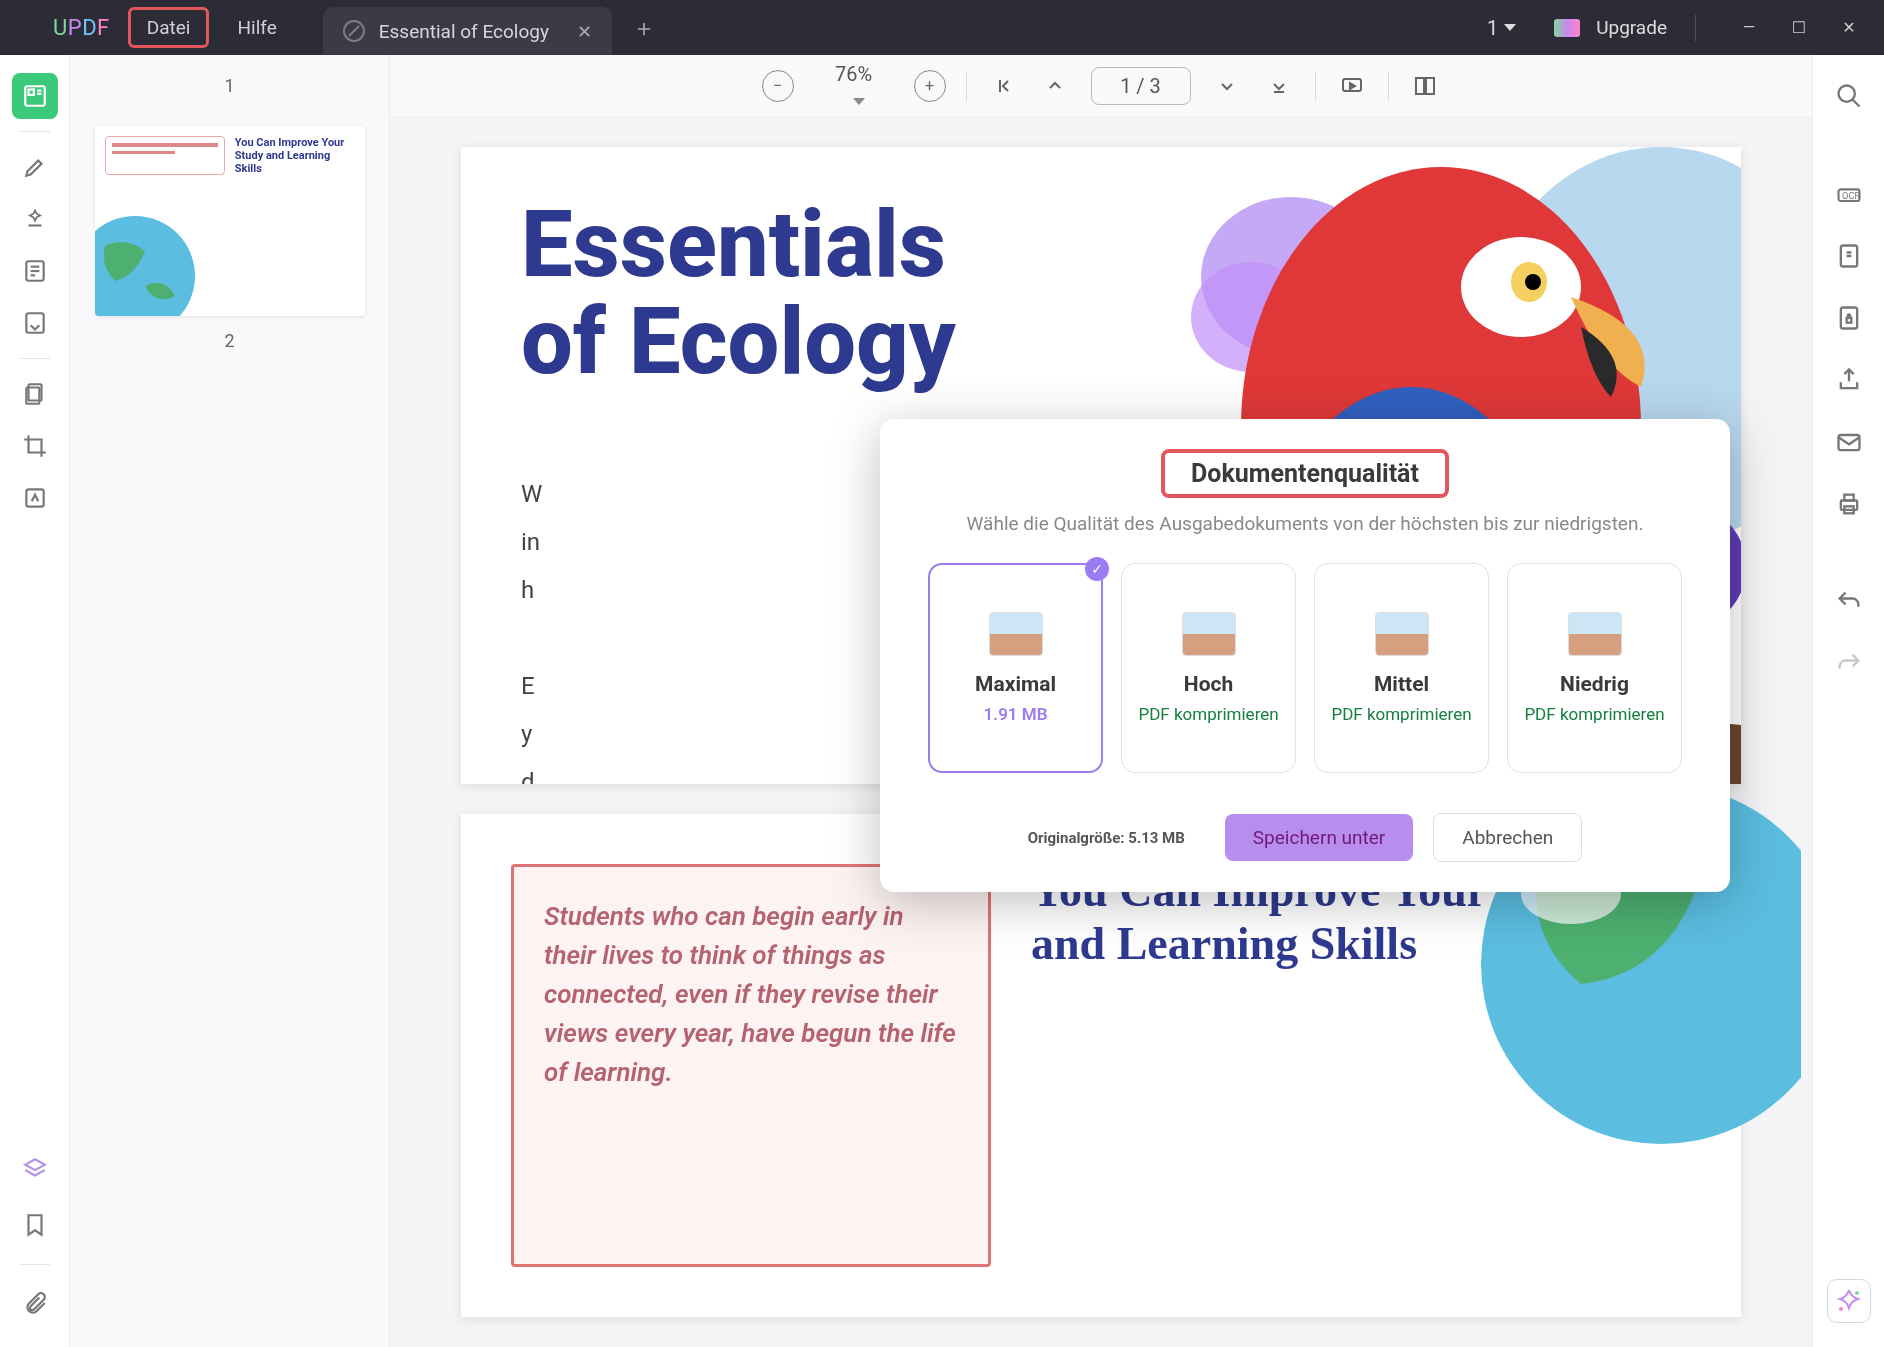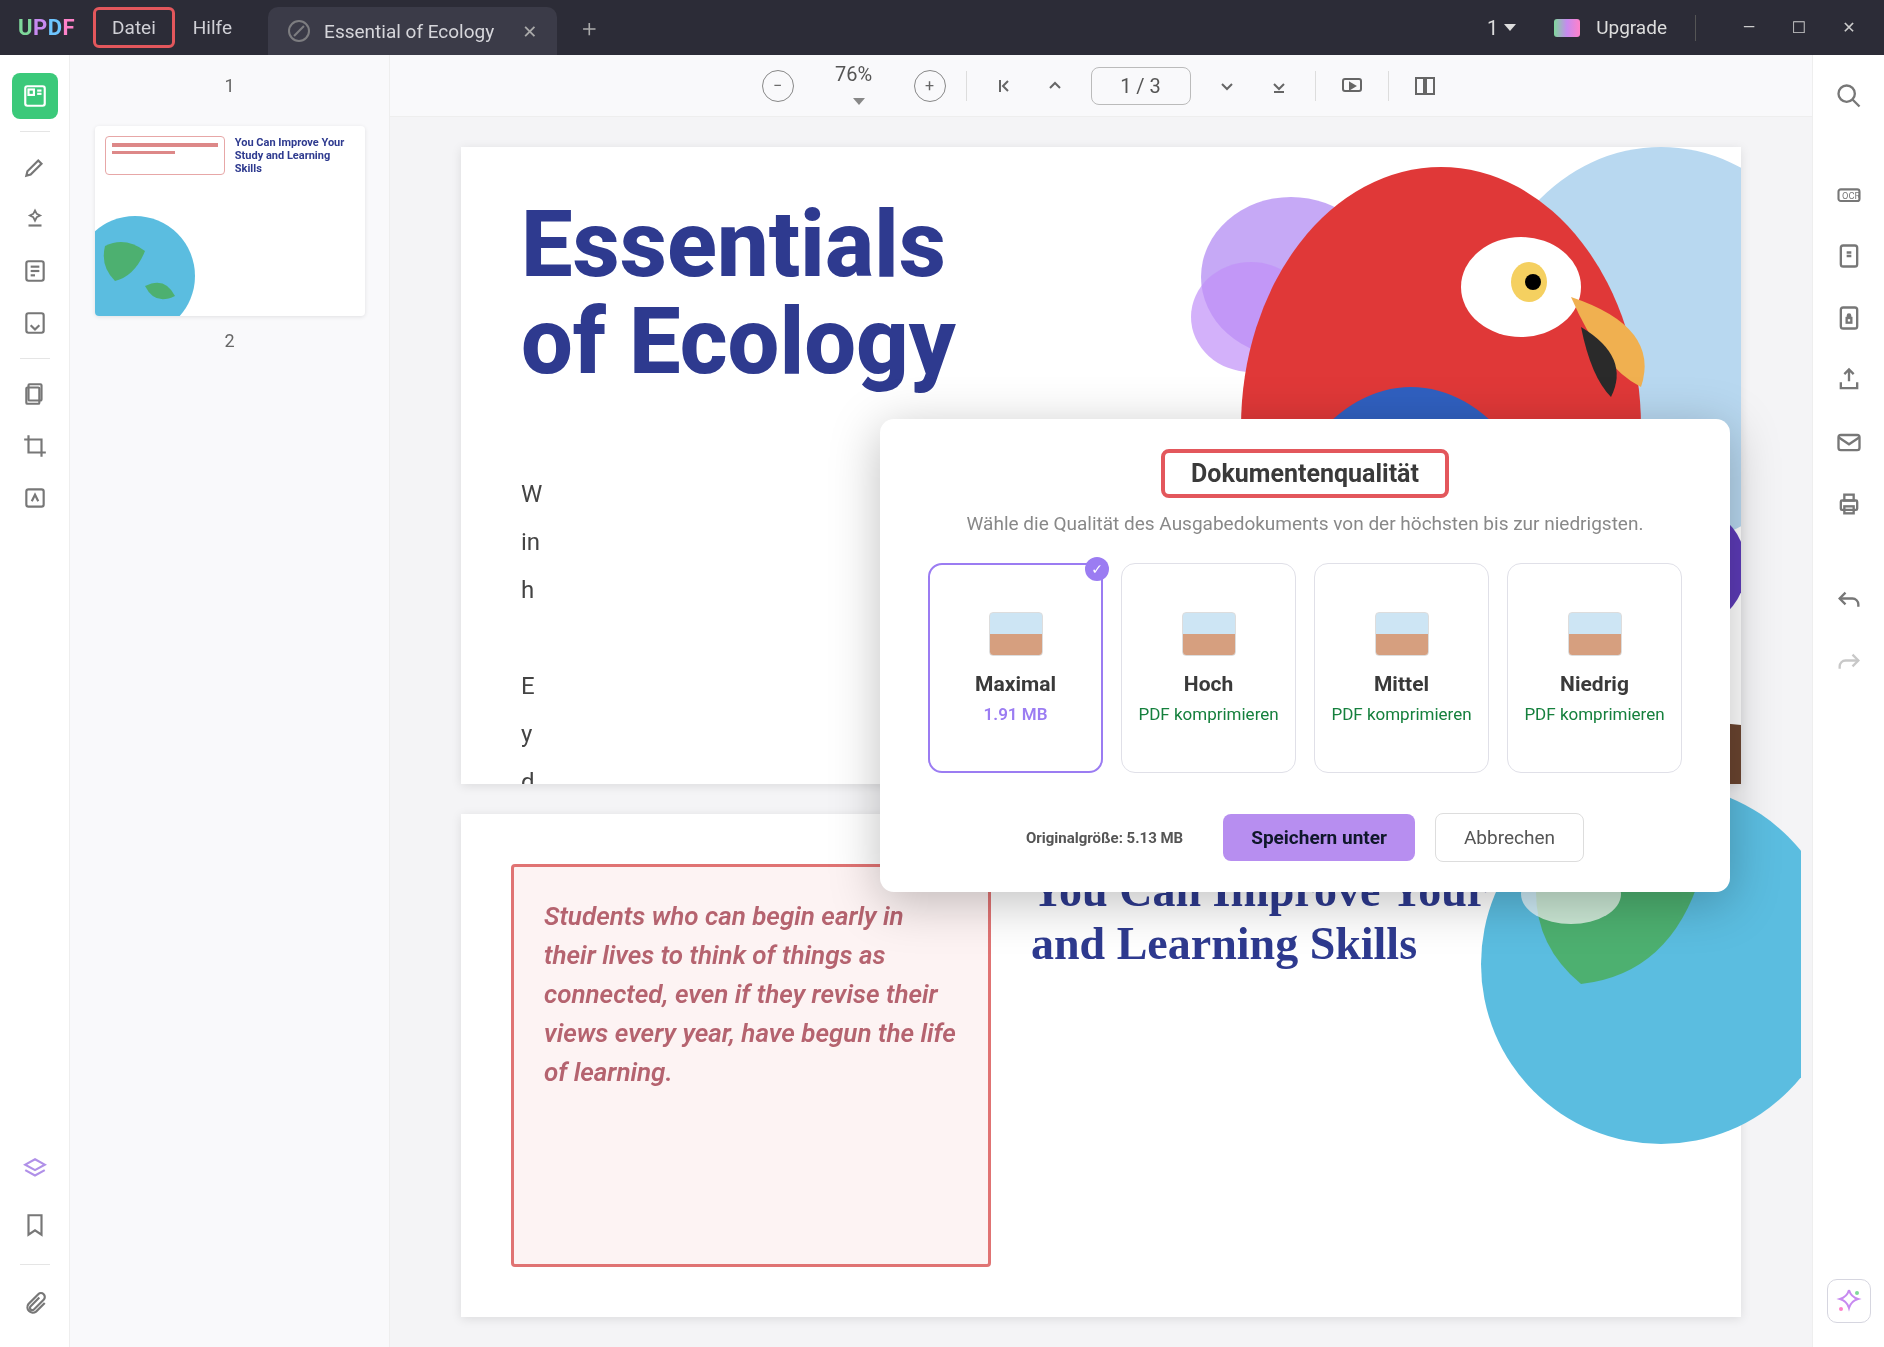--- a/index.html
+++ b/index.html
@@ -1,27 +1,27 @@
 <!DOCTYPE html>
 <html><head>
 <meta charset="utf-8">
 <style>
 * { margin: 0; padding: 0; box-sizing: border-box; font-family: -apple-system, BlinkMacSystemFont, "Segoe UI", Roboto, sans-serif; }
 body { background: #f5f5f7; overflow: hidden; width: 1884px; height: 1347px; transform-origin: top left; }
 .app { display: flex; flex-direction: column; height: 100%; background: #f8f8fa; }
 
 
 .titlebar { display: flex; align-items: center; height: 55px; background: #2c2c37; color: #ccc; padding: 0 0; }
-.logo { padding: 0 18px; font-weight: 700; font-size: 22px; letter-spacing: 0.5px; }
+.logo { padding: 0 18px; font-weight: 400; font-size: 22px; letter-spacing: 0.5px; margin-left: 35px; }
 .logo .u { color: #7fd89b; }
 .logo .p { color: #c78af0; }
 .logo .d { color: #6ec5ff; }
 .logo .f { color: #ff82c9; }
 .menu-items { display: flex; align-items: center; }
-.menu-item { padding: 8px 18px; font-size: 19px; color: #d0d0d6; cursor: pointer; border-radius: 4px; }
+.menu-item { padding: 8px 28px; font-size: 19px; color: #d0d0d6; cursor: pointer; border-radius: 4px; }
 .menu-item.highlighted { border: 3px solid #e3575c; border-radius: 6px; padding: 6px 16px; }
 .tab { display: flex; align-items: center; background: #3b3b48; margin-left: 18px; border-radius: 10px 10px 0 0; padding: 10px 20px; height: 48px; margin-top: 7px;}
 .tab .tab-icon { width: 22px; height: 22px; margin-right: 14px; opacity: 0.7; border: 2px solid #999; border-radius: 50%; position: relative; }
 .tab .tab-icon::after { content: ""; position: absolute; width: 14px; height: 2px; background: #999; top: 8px; left: 2px; transform: rotate(-45deg); }
 .tab-label { font-size: 19px; color: #d6d6db; }
 .tab-close { margin-left: 28px; color: #aaa; font-size: 18px; cursor: pointer; }
 .tab-add { margin-left: 20px; color: #aaa; font-size: 24px; cursor: pointer; }
 .titlebar-right { margin-left: auto; display: flex; align-items: center; gap: 14px; padding-right: 10px; }
 .titlebar-count { color: #ddd; font-size: 20px; padding: 4px 10px; display: flex; align-items: center; gap: 6px;}
 .upgrade { display: flex; align-items: center; gap: 16px; color: #ddd; font-size: 19px; padding: 6px 14px; cursor: pointer; }
@@ -90,21 +90,21 @@
 .q-option { width: 180px; height: 210px; border: 1.5px solid #e0e0e8; border-radius: 14px; display: flex; flex-direction: column; align-items: center; justify-content: center; gap: 8px; cursor: pointer; position:relative; }
 .q-option.selected { border: 2px solid #9b7cf2; }
 .q-check { position:absolute; top:-8px; right:-8px; width:24px; height:24px; background:#9b7cf2; border-radius:50%; display:flex; align-items:center; justify-content:center; color:#fff; font-size:14px;}
 .q-preview { width: 54px; height: 44px; background: linear-gradient(#cde5f4 50%, #d69f7f 50%); border: 1.5px solid #ddd; border-radius: 4px; margin-bottom: 8px;}
 .q-label { font-size: 21px; font-weight: 700; color: #3a3a3a; }
 .q-sub { font-size: 17px; color: #15803d; }
 .q-sub.size { color: #9b7cf2; font-weight:600;}
 .dialog-footer { display: flex; align-items: center; justify-content: center; gap: 20px; margin-top: 40px; }
 .orig-size { font-size: 15px; color: #555; font-weight: 700; margin-right: 20px;}
 .btn { padding: 12px 28px; border-radius: 8px; font-size: 19px; cursor: pointer; border: none; }
-.btn-primary { background: #b78ef0; color: #0f172a; font-weight:700;}
+.btn-primary { background: #b78ef0; color: #701a75; font-weight:400;}
 .btn-secondary { background: #fff; border: 1.5px solid #ddd; color: #555; }
 
 .chevron-down { width:0; height:0; border-left:6px solid transparent; border-right:6px solid transparent; border-top:7px solid currentColor; display:inline-block;}
 </style>
 </head>
 <body>
 
 <div class="app">
 
   <div class="titlebar">

